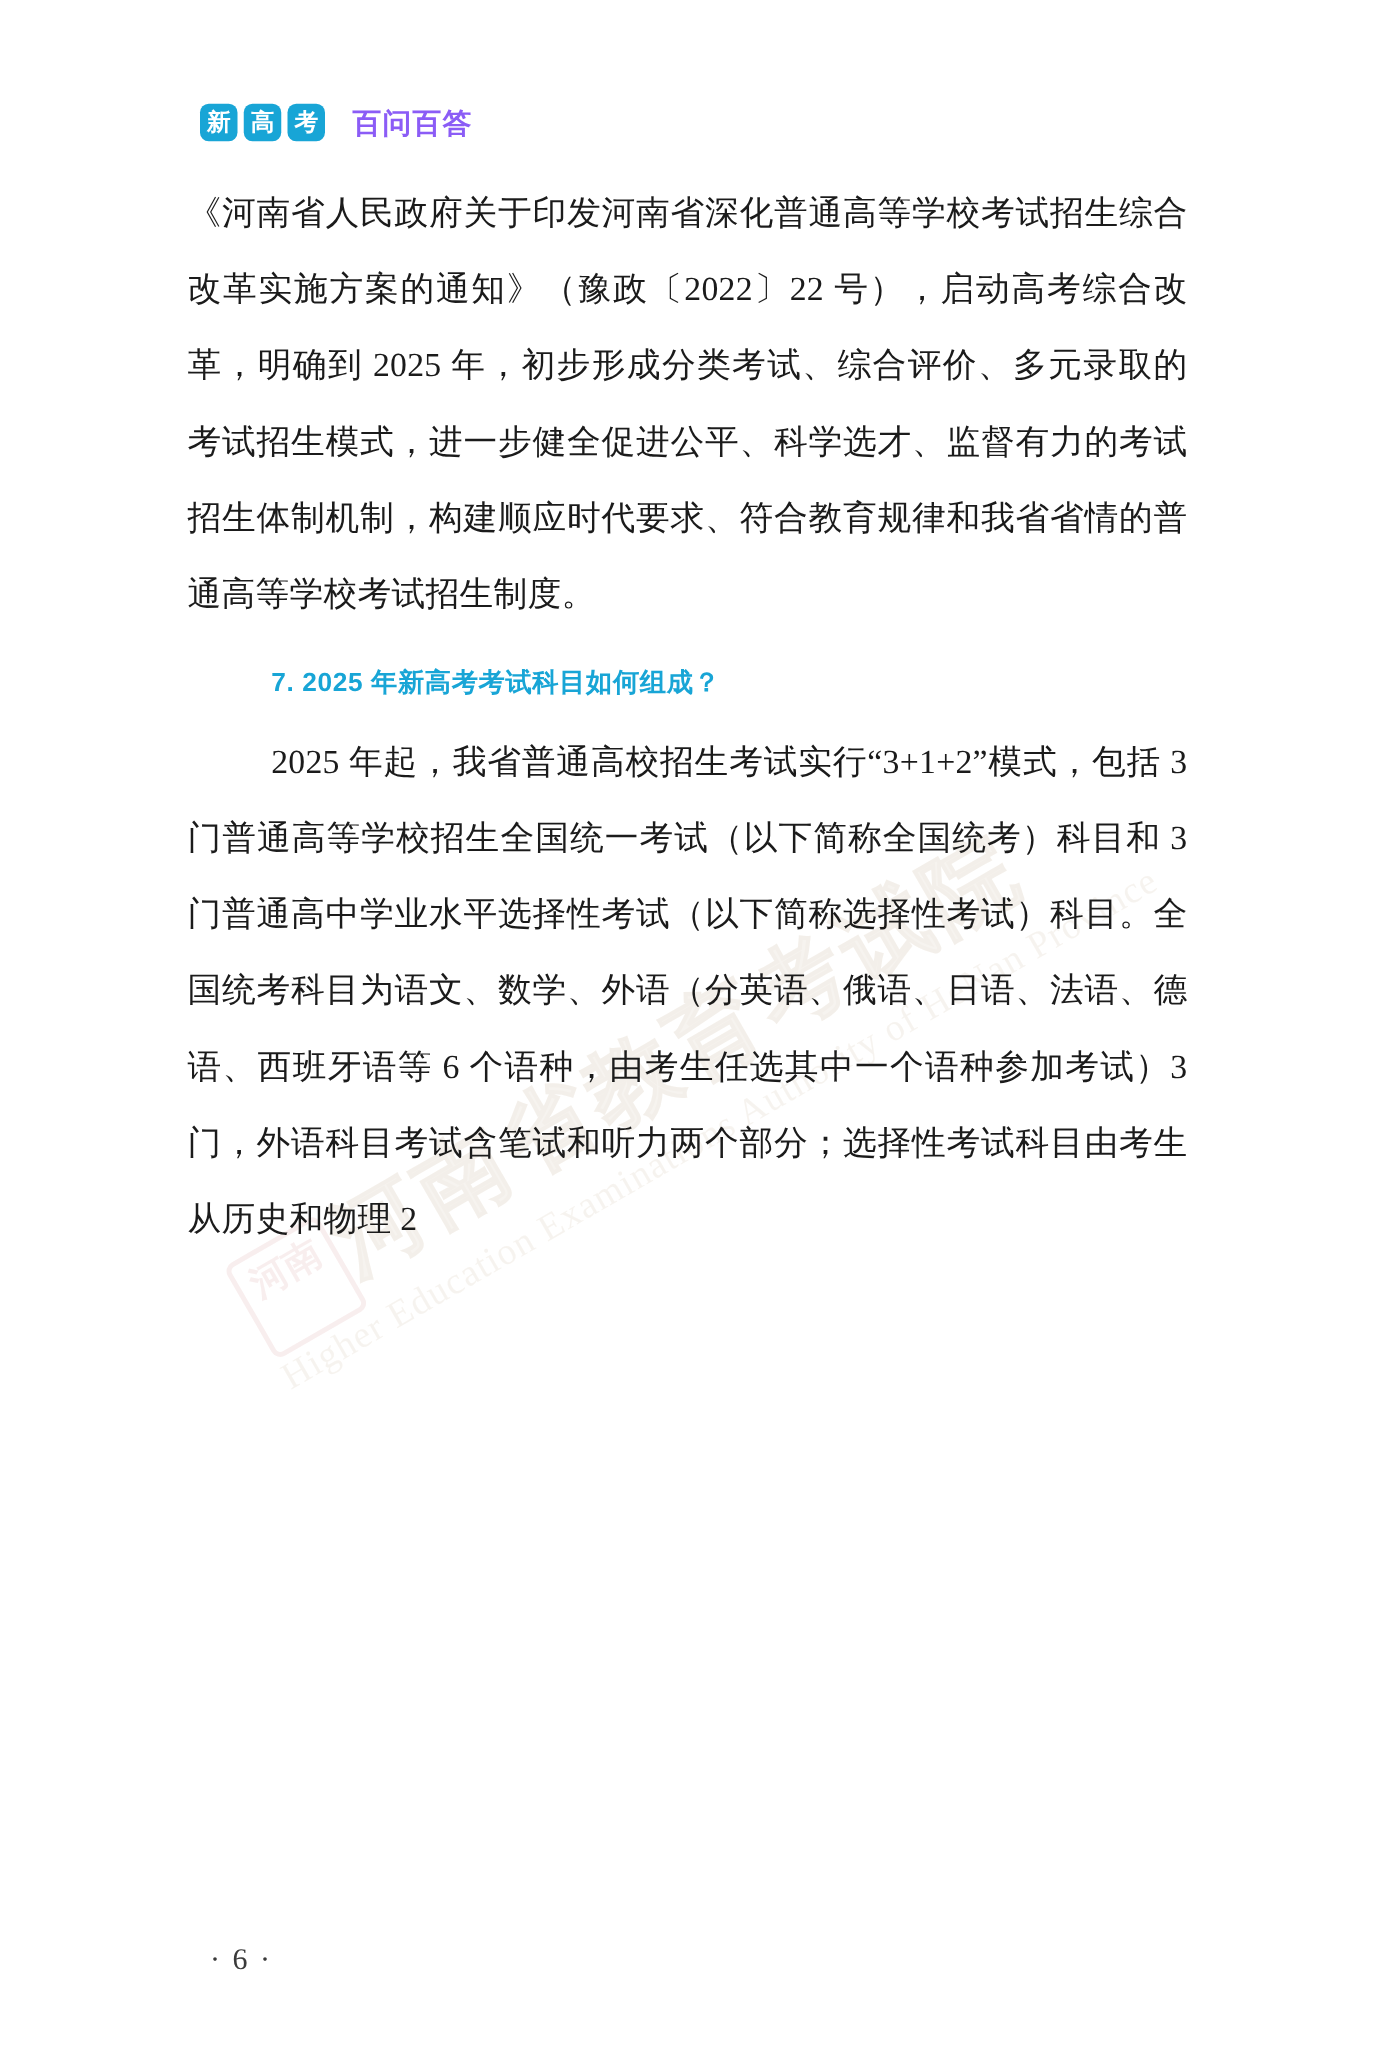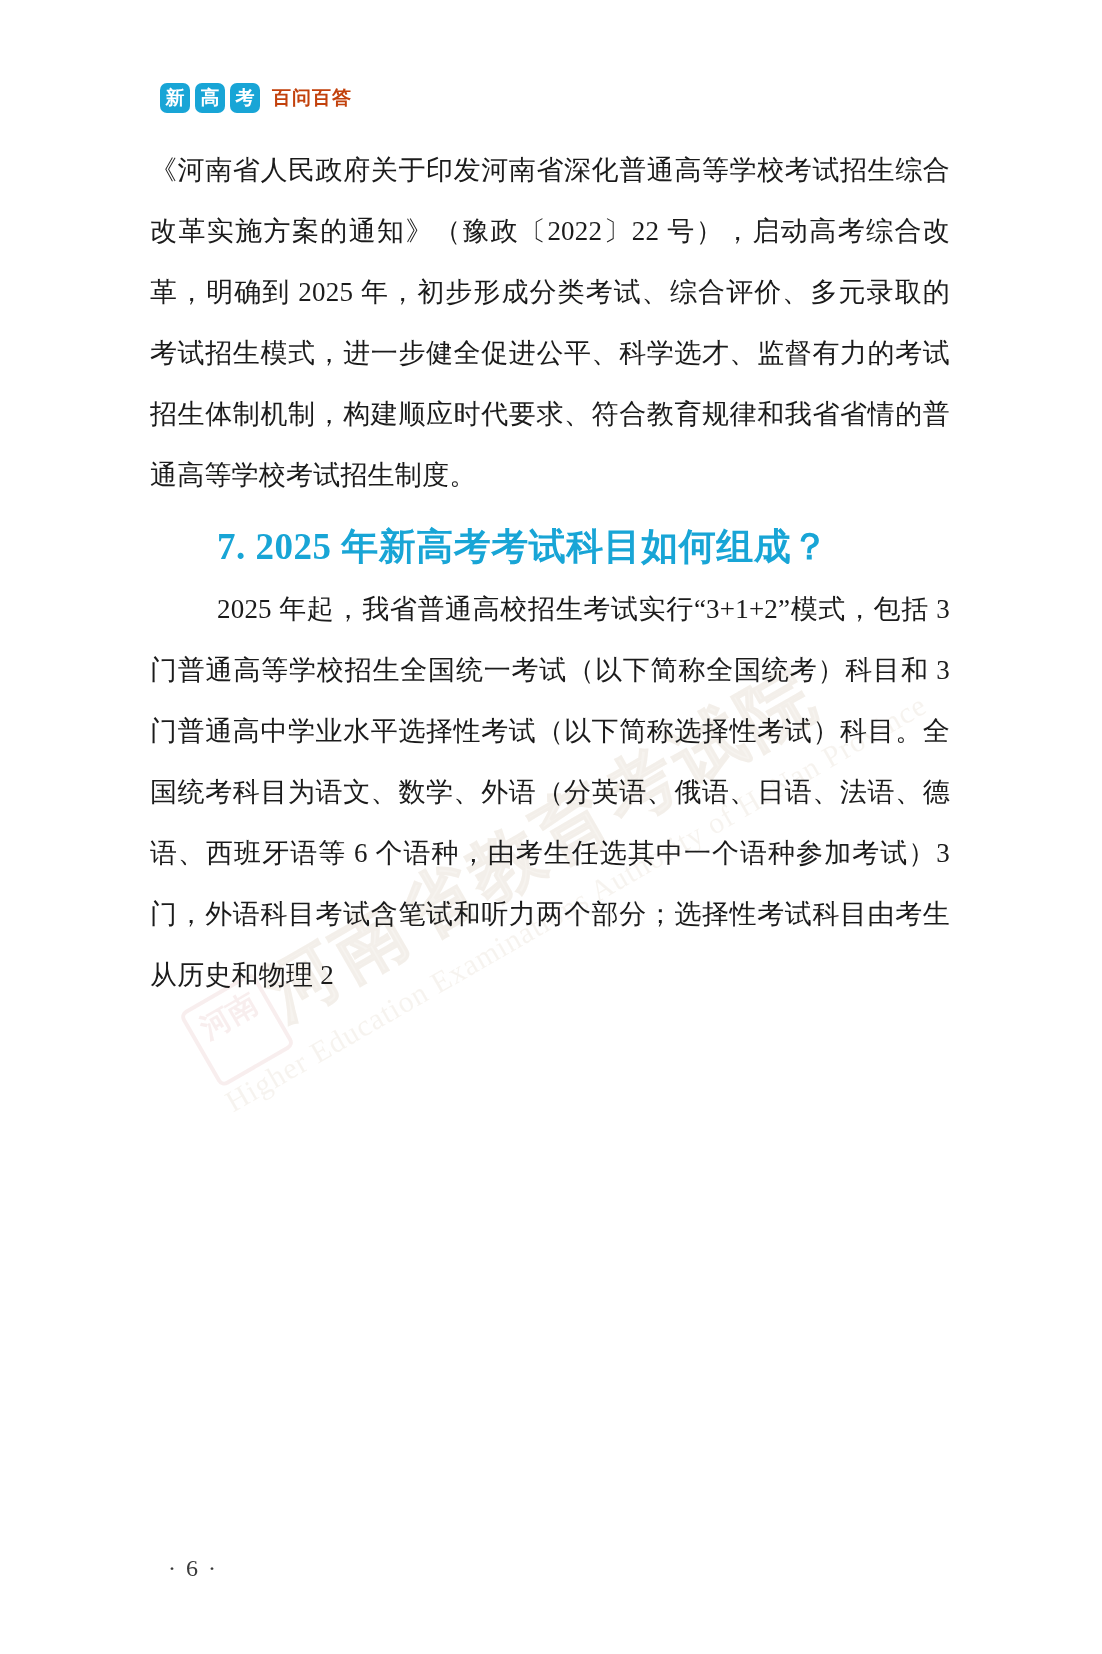--- a/index.html
+++ b/index.html
@@ -48,26 +48,26 @@
     height: 30px;
     border-radius: 7px;
     background: #18a5d6;
     color: #ffffff;
     font-family: "Liberation Sans", sans-serif;
     font-size: 19px;
     font-weight: bold;
     letter-spacing: 0;
   }
   .logo-text {
-    color: #c2410c;
+    color: #8b5cf6;
     font-family: "Liberation Sans", sans-serif;
-    font-size: 19px;
+    font-size: 23px;
     font-weight: bold;
     letter-spacing: 1px;
-    margin-left: 2px;
+    margin-left: 12px;
   }
 
   
   .watermark {
     position: absolute;
     left: 50%;
     top: 52%;
     transform: translate(-50%, -50%) rotate(-30deg);
     transform-origin: center center;
     pointer-events: none;
@@ -125,24 +125,24 @@
     text-align: justify;
     text-justify: inter-ideograph;
     letter-spacing: 0.2px;
     font-family: "Liberation Serif", "DejaVu Serif", serif;
   }
   p.indent {
     text-indent: 67px;
   }
   h2.qtitle {
     margin: 10px 0 2px 0;
-    font-size: 37px;
+    font-size: 21px;
     line-height: 61px;
     color: #18a5d6;
-    font-family: Liberation Serif, serif;
+    font-family: Liberation Sans, sans-serif;
     font-weight: bold;
     text-indent: 67px;
     letter-spacing: 0.5px;
   }
 
   
   .footer {
     position: absolute;
     bottom: 72px;
     left: 168px;

